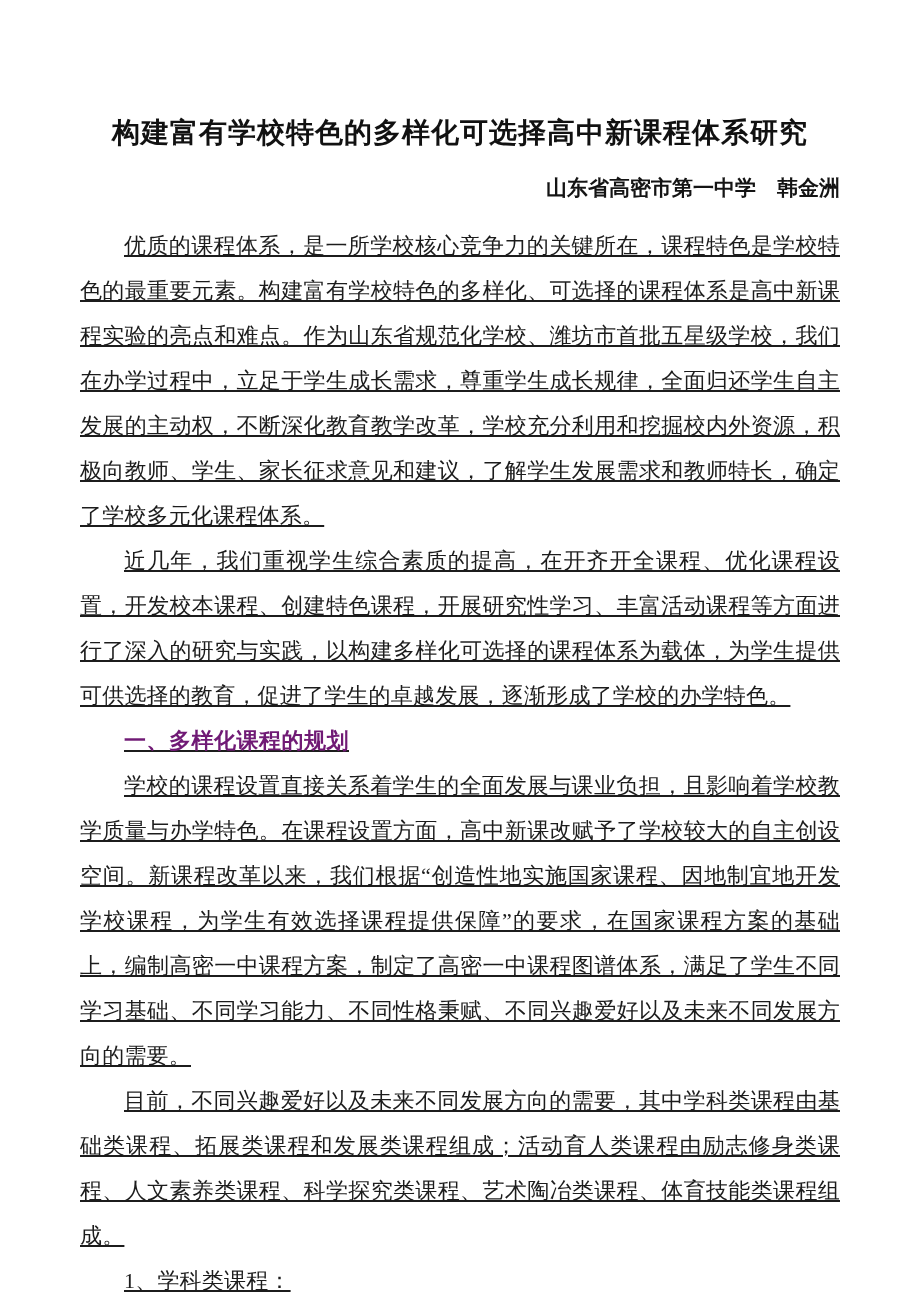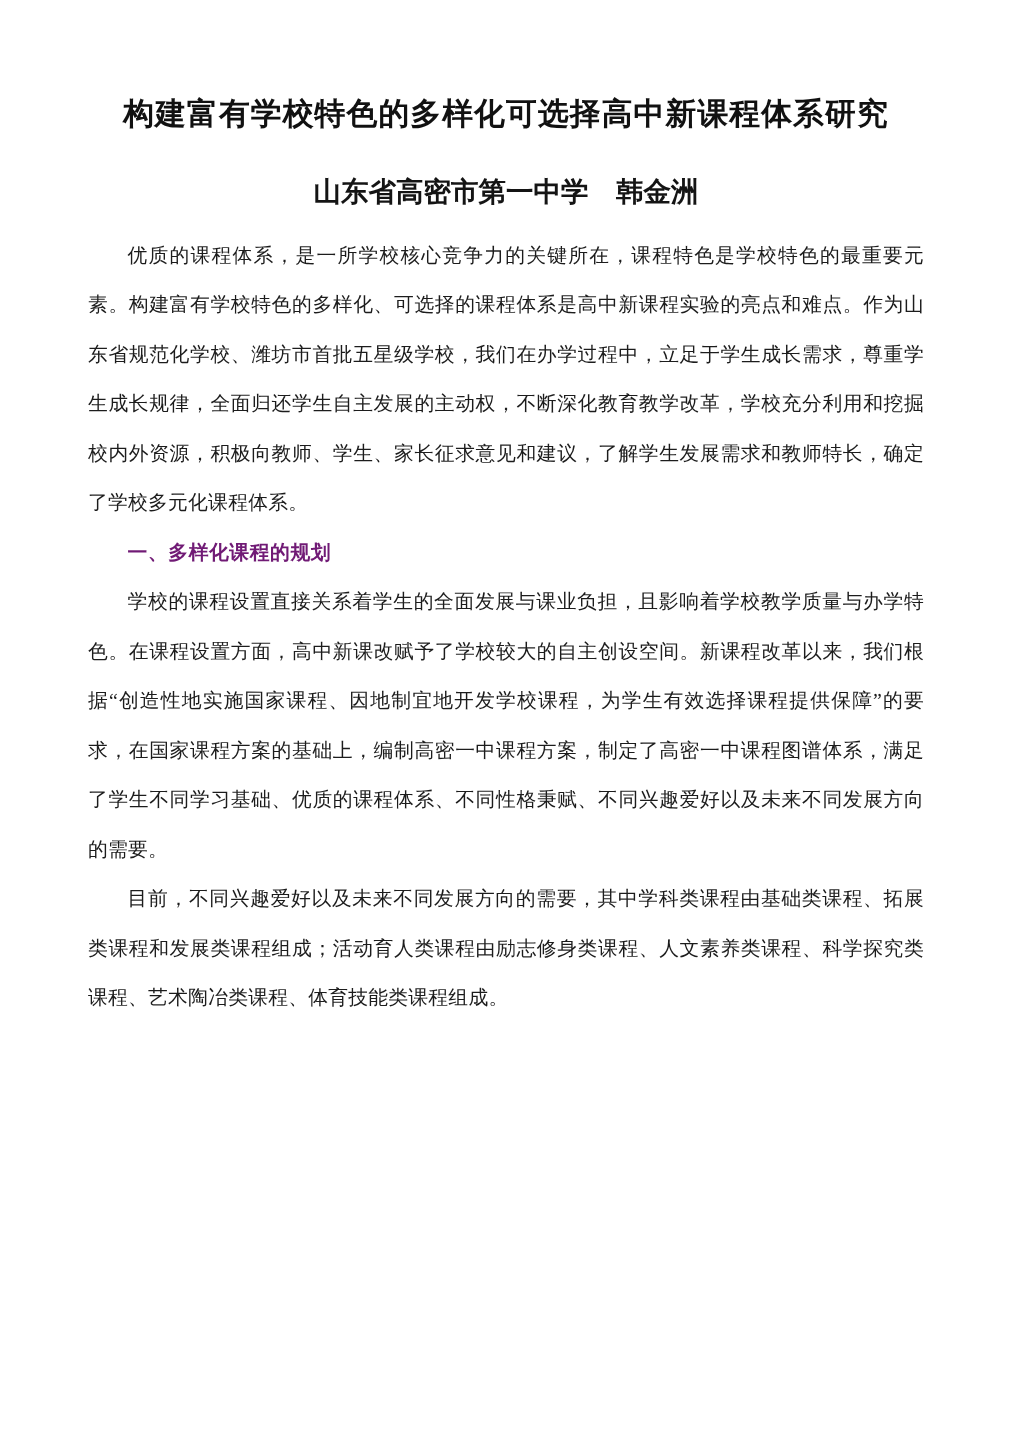--- a/index.html
+++ b/index.html
@@ -12,44 +12,45 @@
     width: 920px;
     height: 1302px;
     margin: 0 auto;
     background: #ffffff;
     box-sizing: border-box;
     padding: 0 80px;
     overflow: hidden;
     color: #1c1c1c;
   }
   .doc-title {
-    margin-top: 84px;
+    margin-top: 113px;
     text-align: center;
     font-family: "Liberation Sans", "DejaVu Sans", sans-serif;
     font-weight: 700;
     font-size: 28px;
     line-height: 40px;
     letter-spacing: 1px;
     color: #111111;
   }
   .doc-author {
-    margin-top: 36px;
-    text-align: center;
+    margin-top: 20px;
+    text-align: right;
     font-family: "Liberation Sans", "DejaVu Sans", sans-serif;
     font-weight: 700;
-    font-size: 25px;
+    font-size: 21px;
     line-height: 30px;
     color: #141414;
   }
   .doc-body {
     margin-top: 20px;
     font-family: "Liberation Serif", "DejaVu Serif", serif;
-    font-size: 18px;
+    font-size: 22px;
     line-height: 45px;
     color: #1c1c1c;
+    text-decoration: underline;
   }
   .doc-body p {
     margin: 0;
     text-align: justify;
     text-justify: inter-ideograph;
     text-indent: 2em;
     letter-spacing: 0.2px;
   }
   .doc-body p.section-heading {
     font-family: "Liberation Sans", "DejaVu Sans", sans-serif;
@@ -62,21 +63,23 @@
 <body>
 
 <div class="page">
   <h1 class="doc-title">构建富有学校特色的多样化可选择高中新课程体系研究</h1>
 
   <div class="doc-author">山东省高密市第一中学　韩金洲</div>
 
   <div class="doc-body">
     <p>优质的课程体系，是一所学校核心竞争力的关键所在，课程特色是学校特色的最重要元素。构建富有学校特色的多样化、可选择的课程体系是高中新课程实验的亮点和难点。作为山东省规范化学校、潍坊市首批五星级学校，我们在办学过程中，立足于学生成长需求，尊重学生成长规律，全面归还学生自主发展的主动权，不断深化教育教学改革，学校充分利用和挖掘校内外资源，积极向教师、学生、家长征求意见和建议，了解学生发展需求和教师特长，确定了学校多元化课程体系。</p>
 
+    <p>近几年，我们重视学生综合素质的提高，在开齐开全课程、优化课程设置，开发校本课程、创建特色课程，开展研究性学习、丰富活动课程等方面进行了深入的研究与实践，以构建多样化可选择的课程体系为载体，为学生提供可供选择的教育，促进了学生的卓越发展，逐渐形成了学校的办学特色。</p>
 
     <p class="section-heading">一、多样化课程的规划</p>
 
-    <p>学校的课程设置直接关系着学生的全面发展与课业负担，且影响着学校教学质量与办学特色。在课程设置方面，高中新课改赋予了学校较大的自主创设空间。新课程改革以来，我们根据“创造性地实施国家课程、因地制宜地开发学校课程，为学生有效选择课程提供保障”的要求，在国家课程方案的基础上，编制高密一中课程方案，制定了高密一中课程图谱体系，满足了学生不同学习基础、优质的课程体系、不同性格秉赋、不同兴趣爱好以及未来不同发展方向的需要。</p>
+    <p>学校的课程设置直接关系着学生的全面发展与课业负担，且影响着学校教学质量与办学特色。在课程设置方面，高中新课改赋予了学校较大的自主创设空间。新课程改革以来，我们根据“创造性地实施国家课程、因地制宜地开发学校课程，为学生有效选择课程提供保障”的要求，在国家课程方案的基础上，编制高密一中课程方案，制定了高密一中课程图谱体系，满足了学生不同学习基础、不同学习能力、不同性格秉赋、不同兴趣爱好以及未来不同发展方向的需要。</p>
 
     <p>目前，不同兴趣爱好以及未来不同发展方向的需要，其中学科类课程由基础类课程、拓展类课程和发展类课程组成；活动育人类课程由励志修身类课程、人文素养类课程、科学探究类课程、艺术陶冶类课程、体育技能类课程组成。</p>
 
+    <p>1、学科类课程：</p>
   </div>
 </div>
 
 </body></html>

